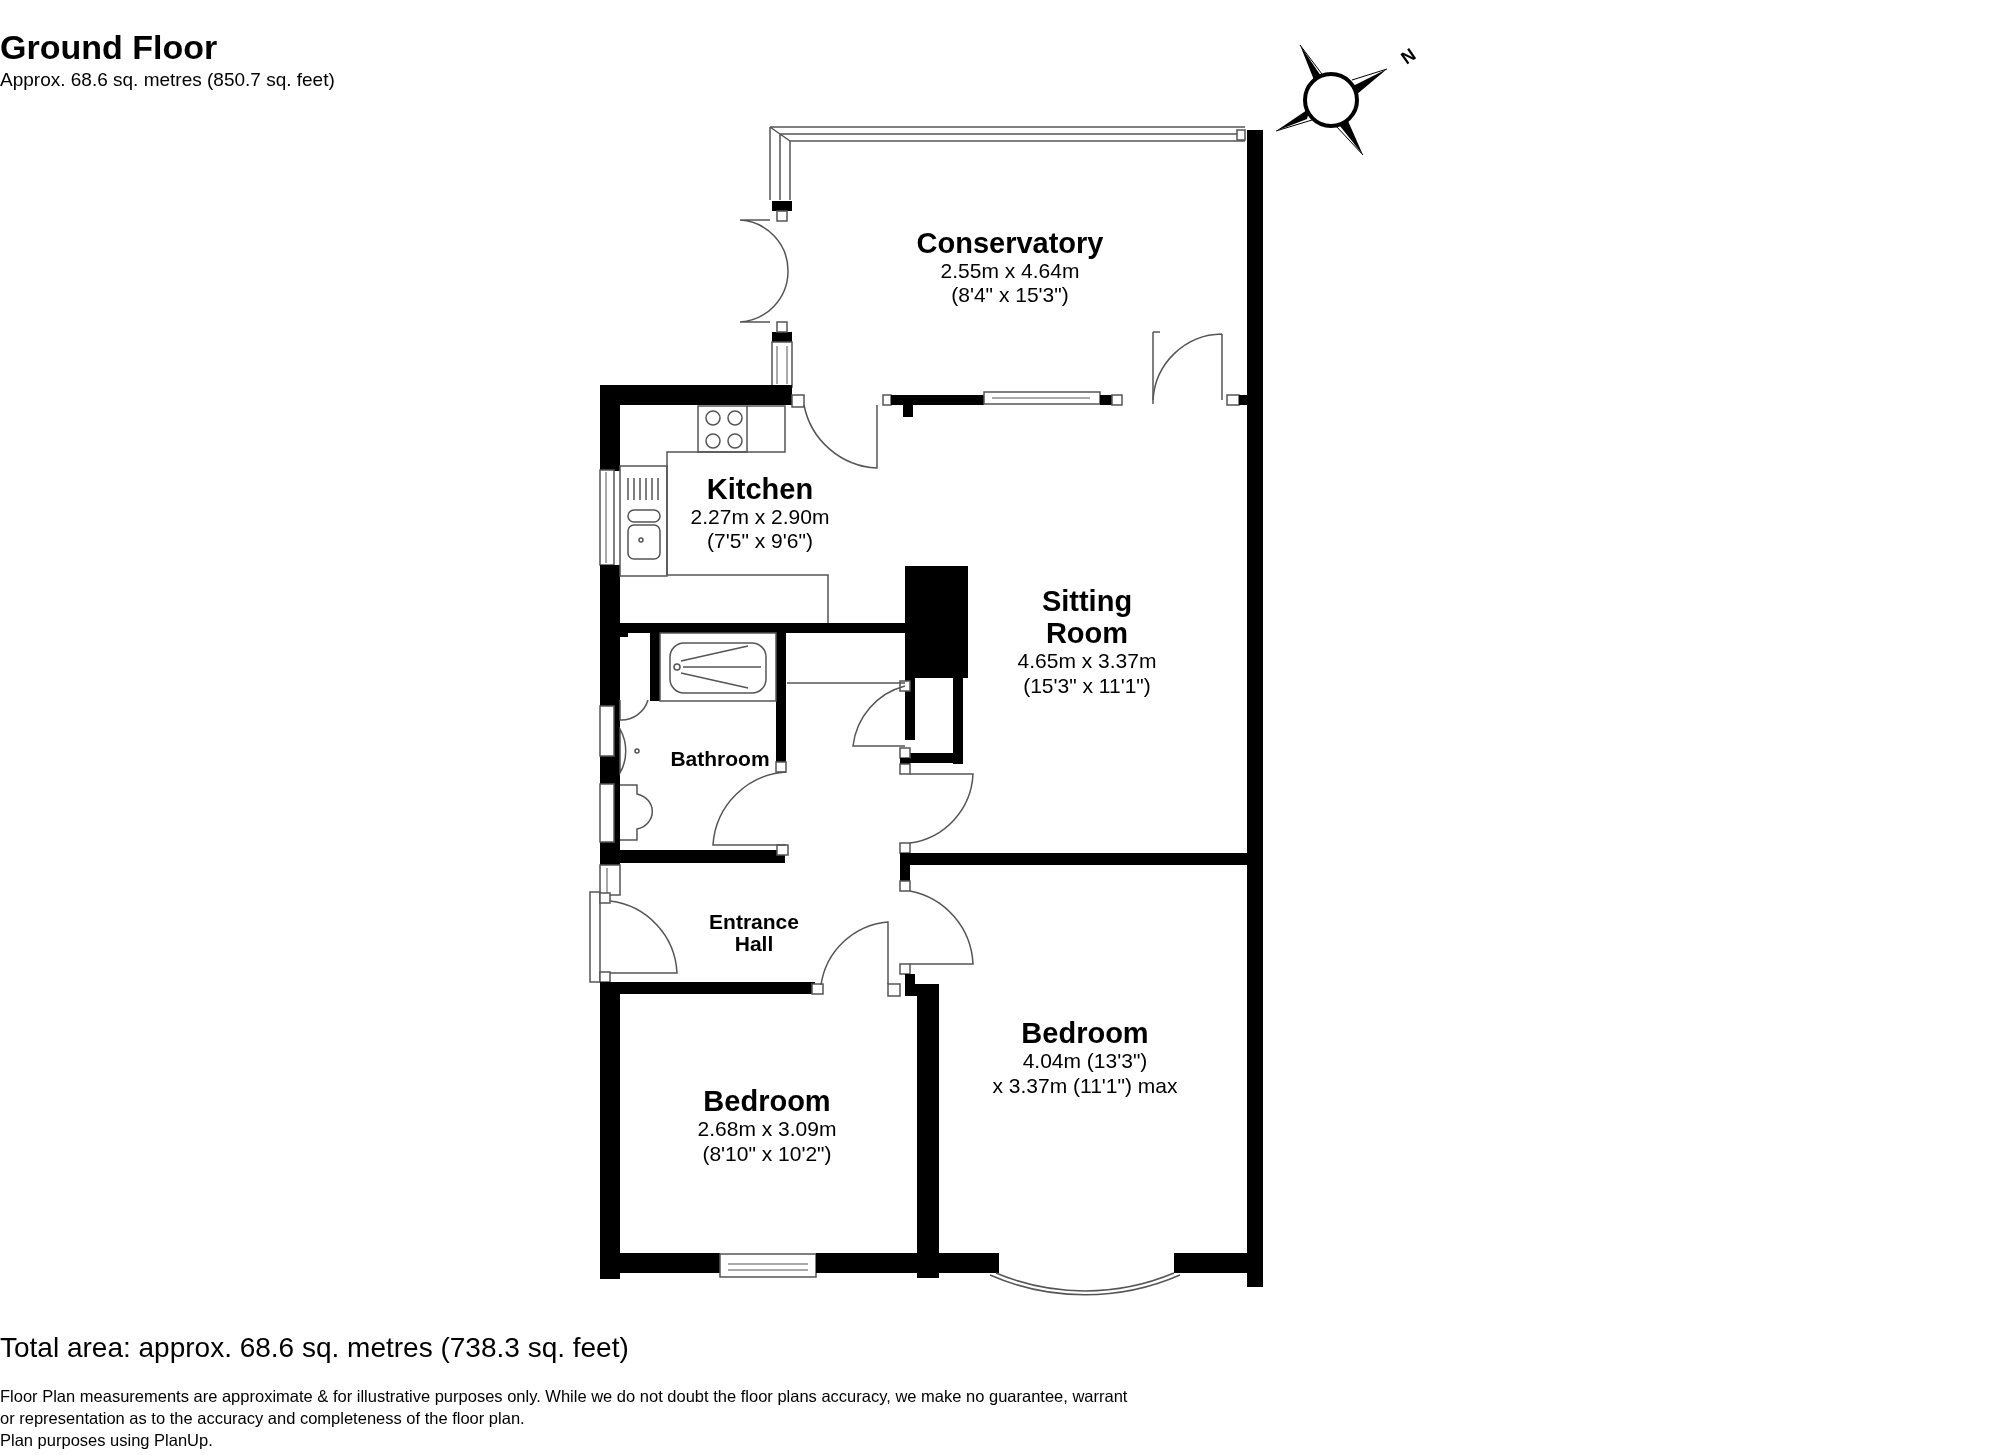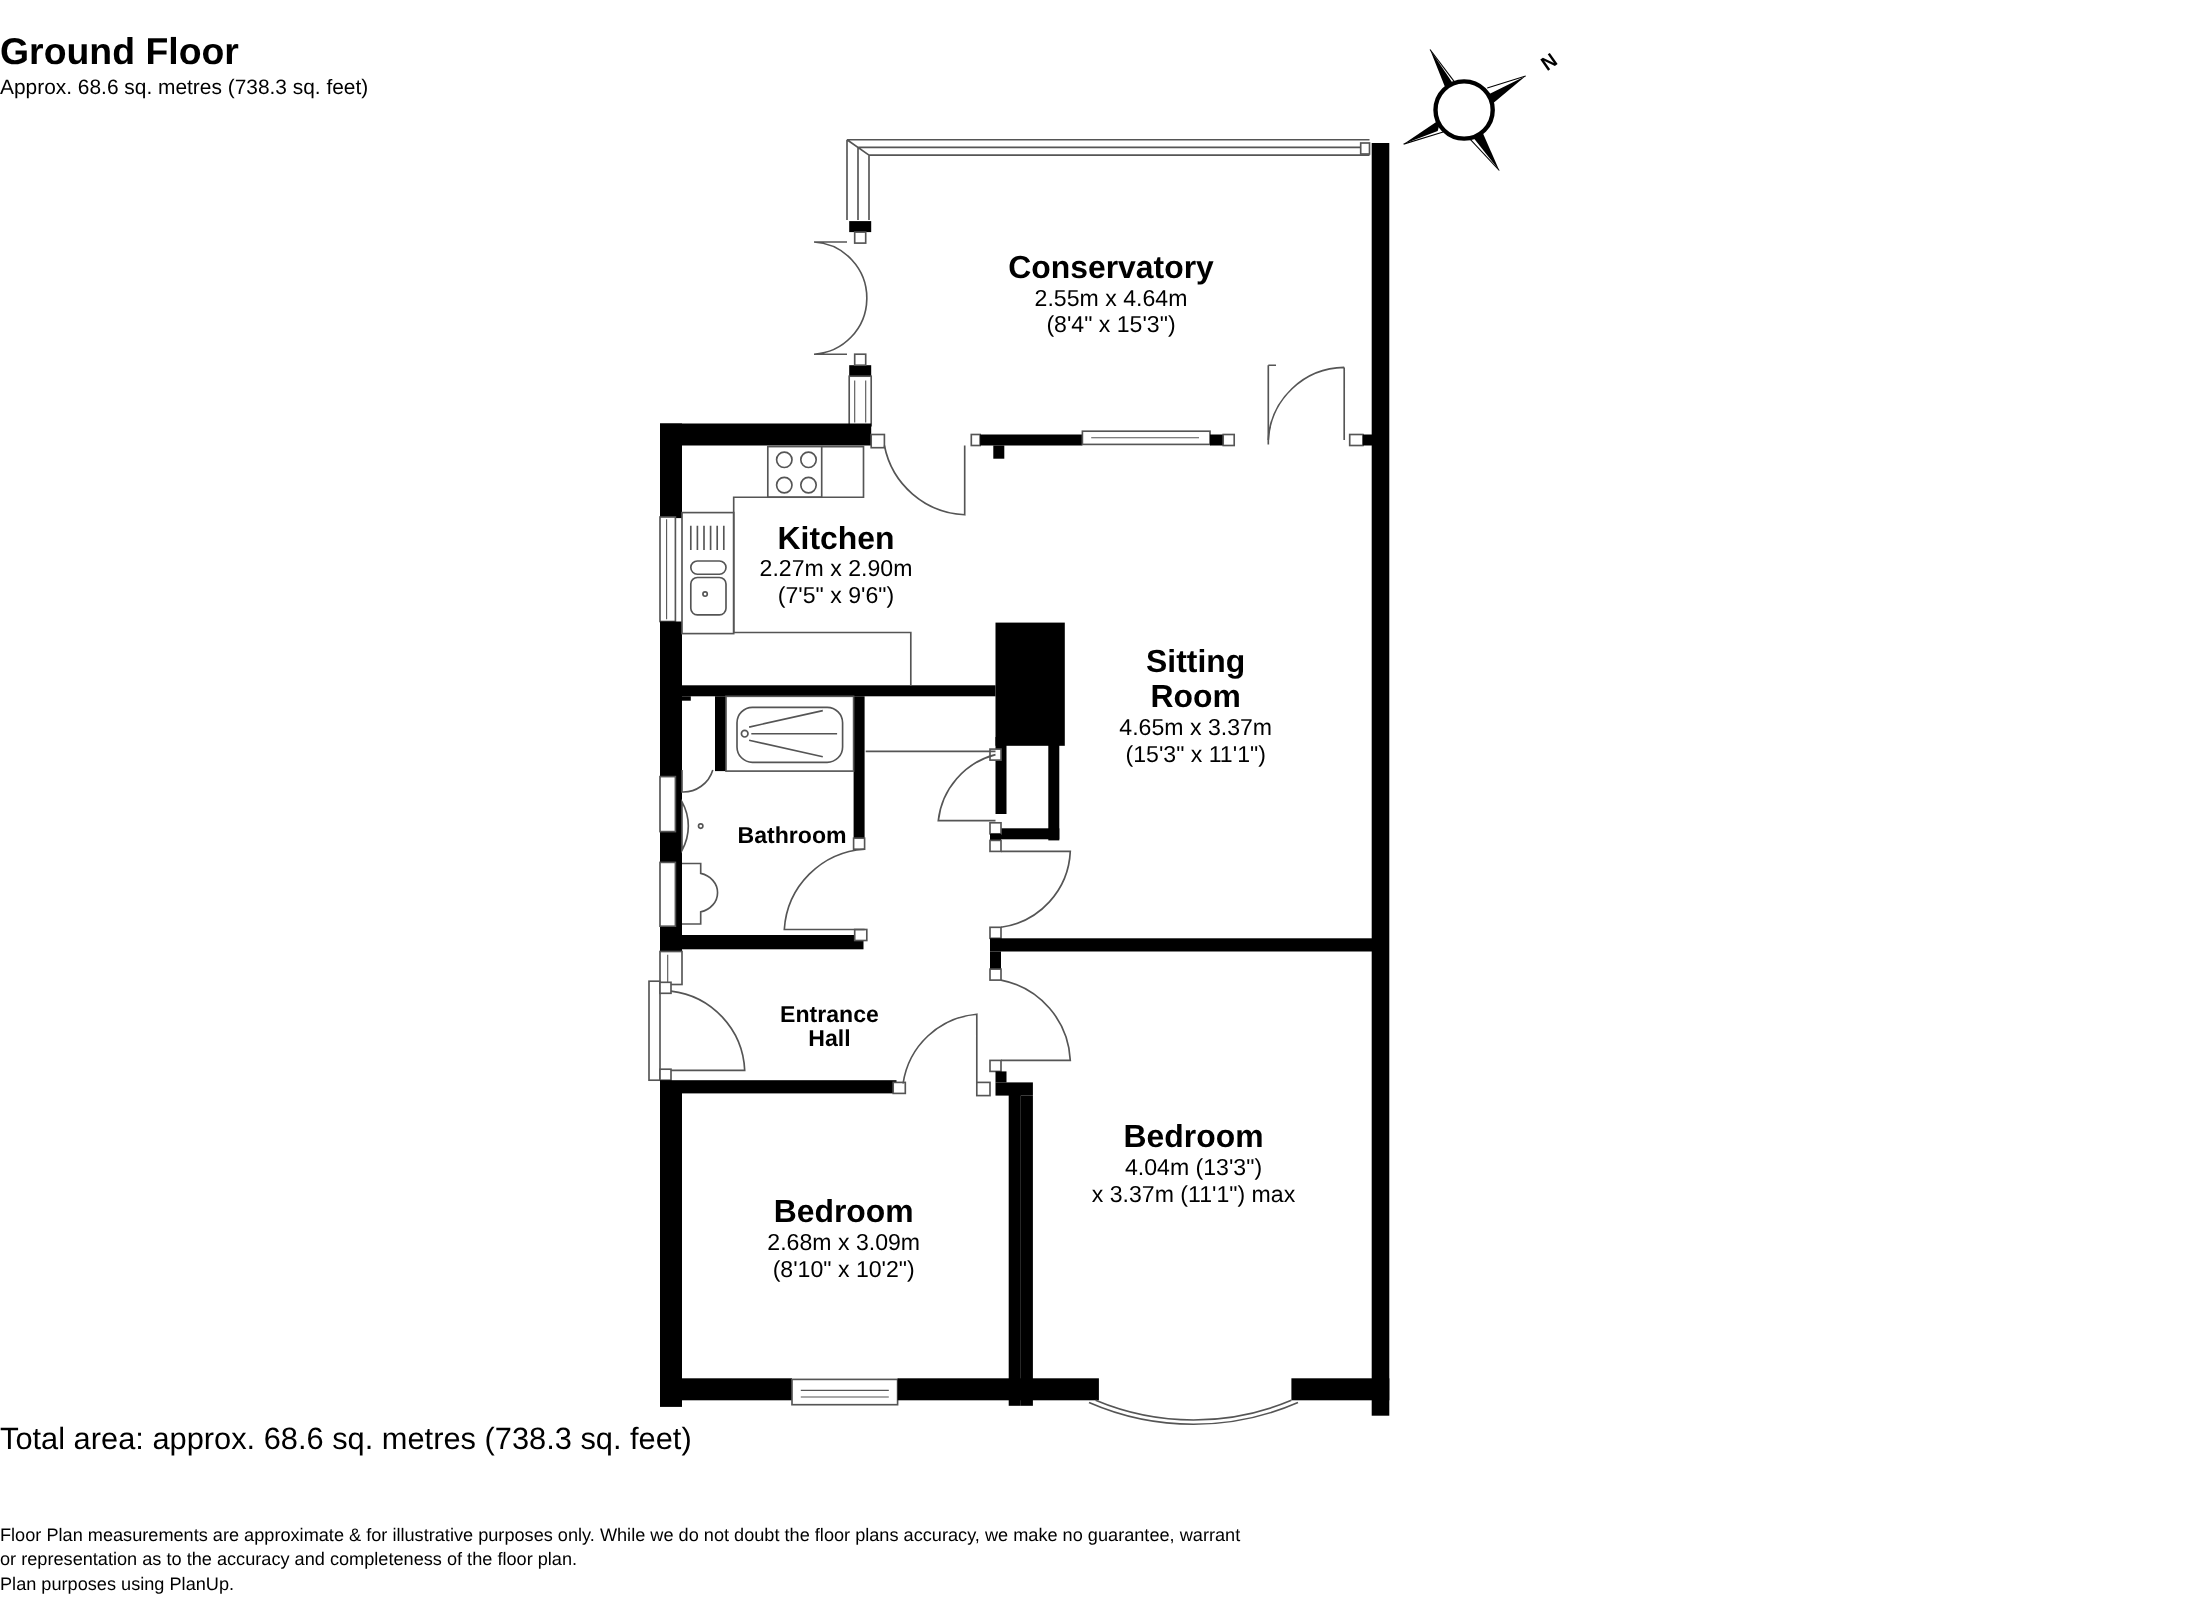--- a/index.html
+++ b/index.html
@@ -1,36 +1,36 @@
 <!DOCTYPE html>
 <html><head>
 <meta charset="utf-8">
 <style>
   html, body { margin: 0; padding: 0; background: #ffffff; }
   body { width: 2000px; height: 1455px; position: relative; overflow: hidden;
          font-family: "Liberation Sans", sans-serif; color: #000; }
   .abs { position: absolute; text-align: left; white-space: nowrap; }
   #title { left: 0; width: 1860px; top: 28px; font-size: 34px; font-weight: bold; }
   #subtitle { left: 0; width: 1860px; top: 69px; font-size: 19px; }
-  #total { left: 0; width: 2000px; top: 1292px; font-size: 28px; }
+  #total { left: 0; width: 2000px; top: 1332px; font-size: 28px; }
   .disc { left: 0; width: 1596px; font-size: 16.5px; }
   #disc1 { top: 1387px; } #disc2 { top: 1409px; } #disc3 { top: 1431px; }
   svg { position: absolute; left: 0; top: 0; }
   .rname { font-family: "Liberation Sans", sans-serif; font-weight: bold; font-size: 29px; text-anchor: middle; }
   .rname-sm { font-family: "Liberation Sans", sans-serif; font-weight: bold; font-size: 21px; text-anchor: middle; }
   .rdim { font-family: "Liberation Sans", sans-serif; font-size: 21px; text-anchor: middle; }
   .wall { fill: #000; }
   .thin { fill: none; stroke: #555; stroke-width: 1.5; }
   .fx { fill: #fff; stroke: #555; stroke-width: 1.5; }
 </style>
 </head>
 <body>
 
 <div id="title" class="abs">Ground Floor</div>
-<div id="subtitle" class="abs">Approx. 68.6 sq. metres (738.3 sq. feet)</div>
+<div id="subtitle" class="abs">Approx. 68.6 sq. metres (850.7 sq. feet)</div>
 
 <svg width="2000" height="1455" viewBox="0 0 2000 1455">
 
   <g>
     <polygon points="1300,45 1325,82 1318,90" fill="#000"></polygon>
     <line x1="1300" y1="45" x2="1325" y2="78" stroke="#000" stroke-width="1"></line>
     <polygon points="1387,69 1353,86 1356,95" fill="#000"></polygon>
     <line x1="1387" y1="69" x2="1352" y2="80" stroke="#000" stroke-width="1"></line>
     <polygon points="1276,131 1310,108 1307,119" fill="#000"></polygon>
     <line x1="1276" y1="131" x2="1312" y2="120" stroke="#000" stroke-width="1"></line>

